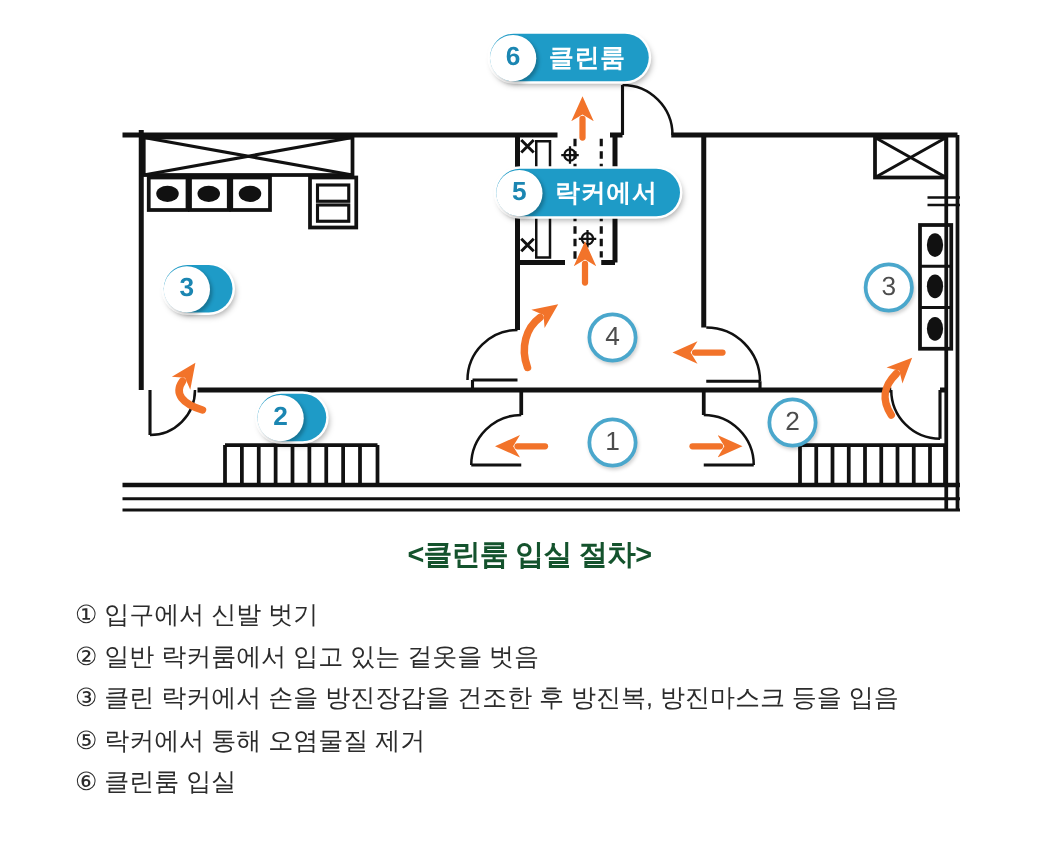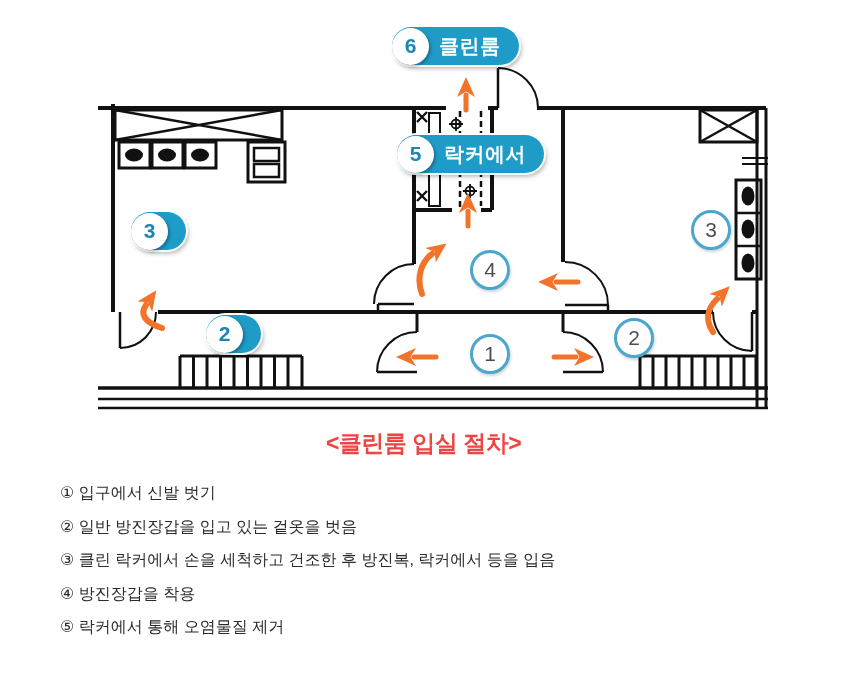--- a/index.html
+++ b/index.html
@@ -13,23 +13,23 @@
   .pill .num{width:37px;height:37px;margin-left:0;background:#fff;border-radius:50%;
         color:#1b86b2;font-weight:bold;font-size:21px;display:flex;align-items:center;justify-content:center;
         box-shadow:2px 2px 3px rgba(0,0,0,.25);}
   .pill .label{color:#fff;font-weight:bold;font-size:20px;margin-left:10px;white-space:nowrap;letter-spacing:.5px;}
 
   .marker-circle{position:absolute;width:34px;height:34px;background:#fff;border:3px solid #4AA7CC;
         border-radius:50%;color:#4d4d4d;font-size:21px;display:flex;align-items:center;justify-content:center;
         box-shadow:1px 2px 3px rgba(0,0,0,.18);}
 
   .title{position:absolute;left:0;top:428px;width:847px;text-align:center;
-         font-size:23px;font-weight:bold;color:#ef4444;letter-spacing:-.5px;}
+         font-size:23px;font-weight:bold;color:#14532d;letter-spacing:-.5px;}
 
-  .steps{position:absolute;left:60px;top:476px;color:#2b2b2b;font-size:16px;}
+  .steps{position:absolute;left:60px;top:476px;color:#2b2b2b;font-size:20px;}
   .step{height:33.5px;line-height:33.5px;white-space:nowrap;}
 </style>
 </head>
 <body>
 
 <div id="stage">
 
   <svg id="plan" width="847" height="420" viewBox="0 0 847 420">
     <defs>
       <marker id="ah" markerUnits="userSpaceOnUse" markerWidth="24" markerHeight="20" refX="2" refY="10" orient="auto">
@@ -173,19 +173,19 @@
 
   <div class="marker-circle" style="left:470px;top:334px;">1</div>
   <div class="marker-circle" style="left:614px;top:318px;">2</div>
   <div class="marker-circle" style="left:691px;top:210px;">3</div>
   <div class="marker-circle" style="left:470px;top:250px;">4</div>
 
   <div class="title">&lt;클린룸 입실 절차&gt;</div>
 
   <div class="steps">
     <div class="step">① 입구에서 신발 벗기</div>
-    <div class="step">② 일반 방진장갑을 입고 있는 겉옷을 벗음</div>
-    <div class="step">③ 클린 락커에서 손을 세척하고 건조한 후 방진복, 락커에서 등을 입음</div>
-    <div class="step">④ 방진장갑을 착용</div>
+    <div class="step">② 일반 락커룸에서 입고 있는 겉옷을 벗음</div>
+    <div class="step">③ 클린 락커에서 손을 방진장갑을 건조한 후 방진복, 방진마스크 등을 입음</div>
     <div class="step">⑤ 락커에서 통해 오염물질 제거</div>
+    <div class="step">⑥ 클린룸 입실</div>
   </div>
 
 </div>
 
 </body></html>

